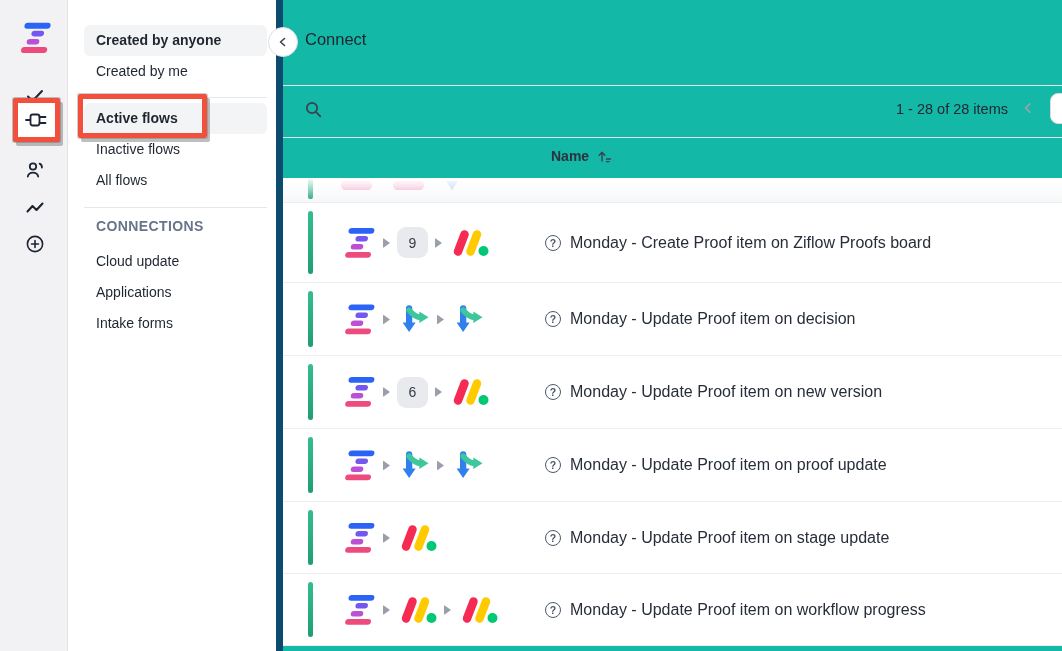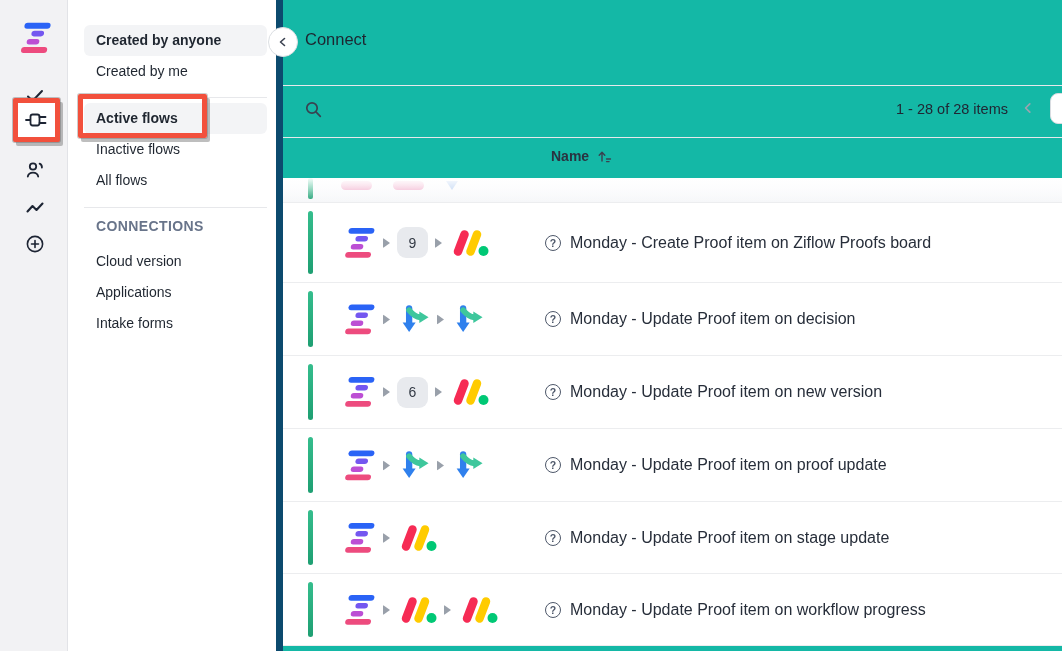--- a/index.html
+++ b/index.html
@@ -160,21 +160,21 @@
   <div class="sidebar">
     <div class="side-item selected" style="top:25px">Created by anyone</div>
     <div class="side-item" style="top:56px">Created by me</div>
     <div class="side-divider" style="top:97px"></div>
     <div class="side-item selected" style="top:103px">Active flows</div>
     <div class="side-annotation"></div>
     <div class="side-item" style="top:134px">Inactive flows</div>
     <div class="side-item" style="top:165px">All flows</div>
     <div class="side-divider" style="top:207px"></div>
     <div class="side-heading" style="top:218px">CONNECTIONS</div>
-    <div class="side-item" style="top:246px">Cloud version</div>
+    <div class="side-item" style="top:246px">Cloud update</div>
     <div class="side-item" style="top:277px">Applications</div>
     <div class="side-item" style="top:308px">Intake forms</div>
   </div>
 
   <div class="main">
     <button class="back-btn">
       <svg width="12" height="12" viewBox="0 0 12 12">
         <path d="M7.5 2.5 L3.5 6 L7.5 9.5" fill="none" stroke="#3A4150" stroke-width="1.6" stroke-linecap="round" stroke-linejoin="round"></path>
       </svg>
     </button>

